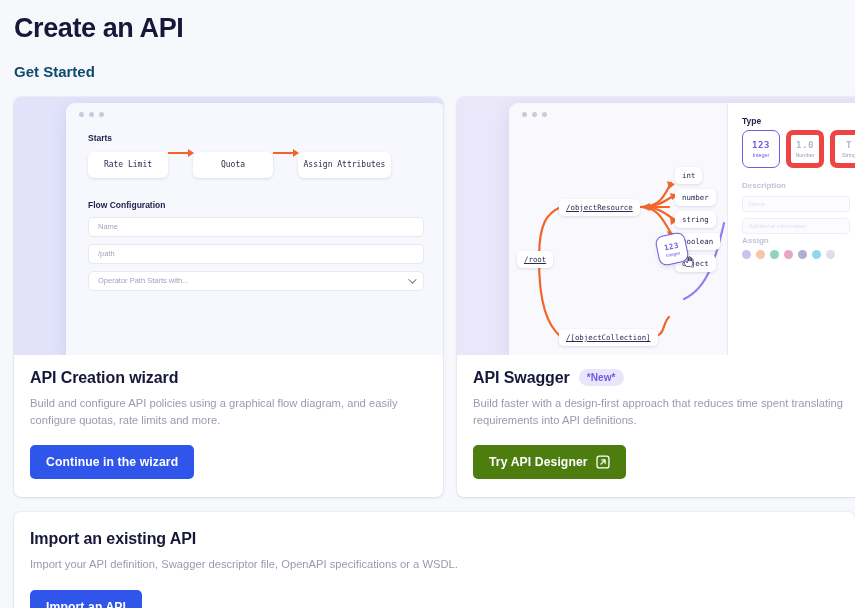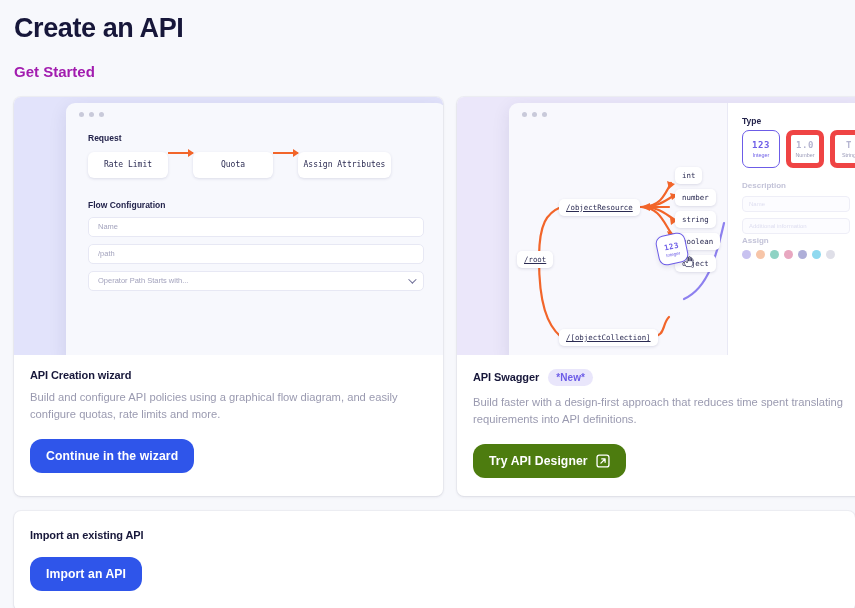--- a/index.html
+++ b/index.html
@@ -23,21 +23,21 @@
   .page-title {
     font-size: 27px;
     font-weight: bold;
     letter-spacing: -0.4px;
     color: #17173a;
     line-height: 1.1;
   }
   .section-title {
     font-size: 15px;
     font-weight: bold;
-    color: #a21caf;
+    color: #0c4a6e;
     margin-top: 19px;
   }
 
   
   .card-row {
     display: flex;
     gap: 14px;
     margin-top: 17px;
     align-items: stretch;
   }
@@ -60,21 +60,21 @@
     overflow: hidden;
     flex: none;
   }
   .illus-wizard   { background: #e2e3fb; }
   .illus-designer { background: #ebe7fa; }
 
   .card-body { padding: 14px 16px 18px 16px; }
 
   .card-title-row { display: flex; align-items: center; gap: 9px; }
   .card-title {
-    font-size: 11px;
+    font-size: 16px;
     font-weight: bold;
     color: #17173a;
     letter-spacing: -0.1px;
   }
   .badge {
     background: #e9e6fb;
     color: #6c5ce7;
     font-size: 10px;
     font-weight: bold;
     border-radius: 10px;
@@ -88,21 +88,21 @@
     color: #9a9ab0;
     max-width: 380px;
   }
 
   .btn {
     margin-top: 16px;
     display: inline-flex;
     align-items: center;
     gap: 8px;
     border: none;
-    border-radius: 12px;
+    border-radius: 5px;
     font-family: "Liberation Sans", sans-serif;
     font-size: 12.2px;
     font-weight: bold;
     color: #fff;
     padding: 10px 16px;
     cursor: pointer;
     letter-spacing: 0.1px;
   }
   .btn-blue   { background: #2f55ea; }
   .btn-purple { background: #4d7c0f; }
@@ -313,21 +313,21 @@
 
       <div class="illus illus-wizard">
         <div class="win win-wizard">
 
           <div class="win-dots">
             <i></i>
               <i></i>
               <i></i>
           </div>
 
-          <div class="w-label">Request</div>
+          <div class="w-label">Starts</div>
 
           <div class="flow-row">
             <div class="flow-node fn-1">Rate Limit</div>
             <div class="arrow"></div>
             <div class="flow-node fn-2">Quota</div>
             <div class="arrow"></div>
             <div class="flow-node fn-3">Assign Attributes</div>
           </div>
 
           <div class="w-label" style="margin-top:22px">Flow Configuration</div>
@@ -468,18 +468,19 @@
             <path d="M5.6,10.4 L10.3,5.7 M6.6,5.6 L10.4,5.6 L10.4,9.4" fill="none" stroke="#ffffff" stroke-width="1.5" stroke-linecap="round" stroke-linejoin="round"></path>
           </svg>
         </button>
       </div>
     </div>
 
   </div>
 
   <div class="bottom-card">
     <div class="card-title">Import an existing API</div>
+    <p class="card-desc" style="max-width:700px">Import your API definition, Swagger descriptor file, OpenAPI specifications or a WSDL.</p>
     <button class="btn btn-blue">
       <span>Import an API</span>
     </button>
   </div>
 
 </div>
 
 </body></html>

